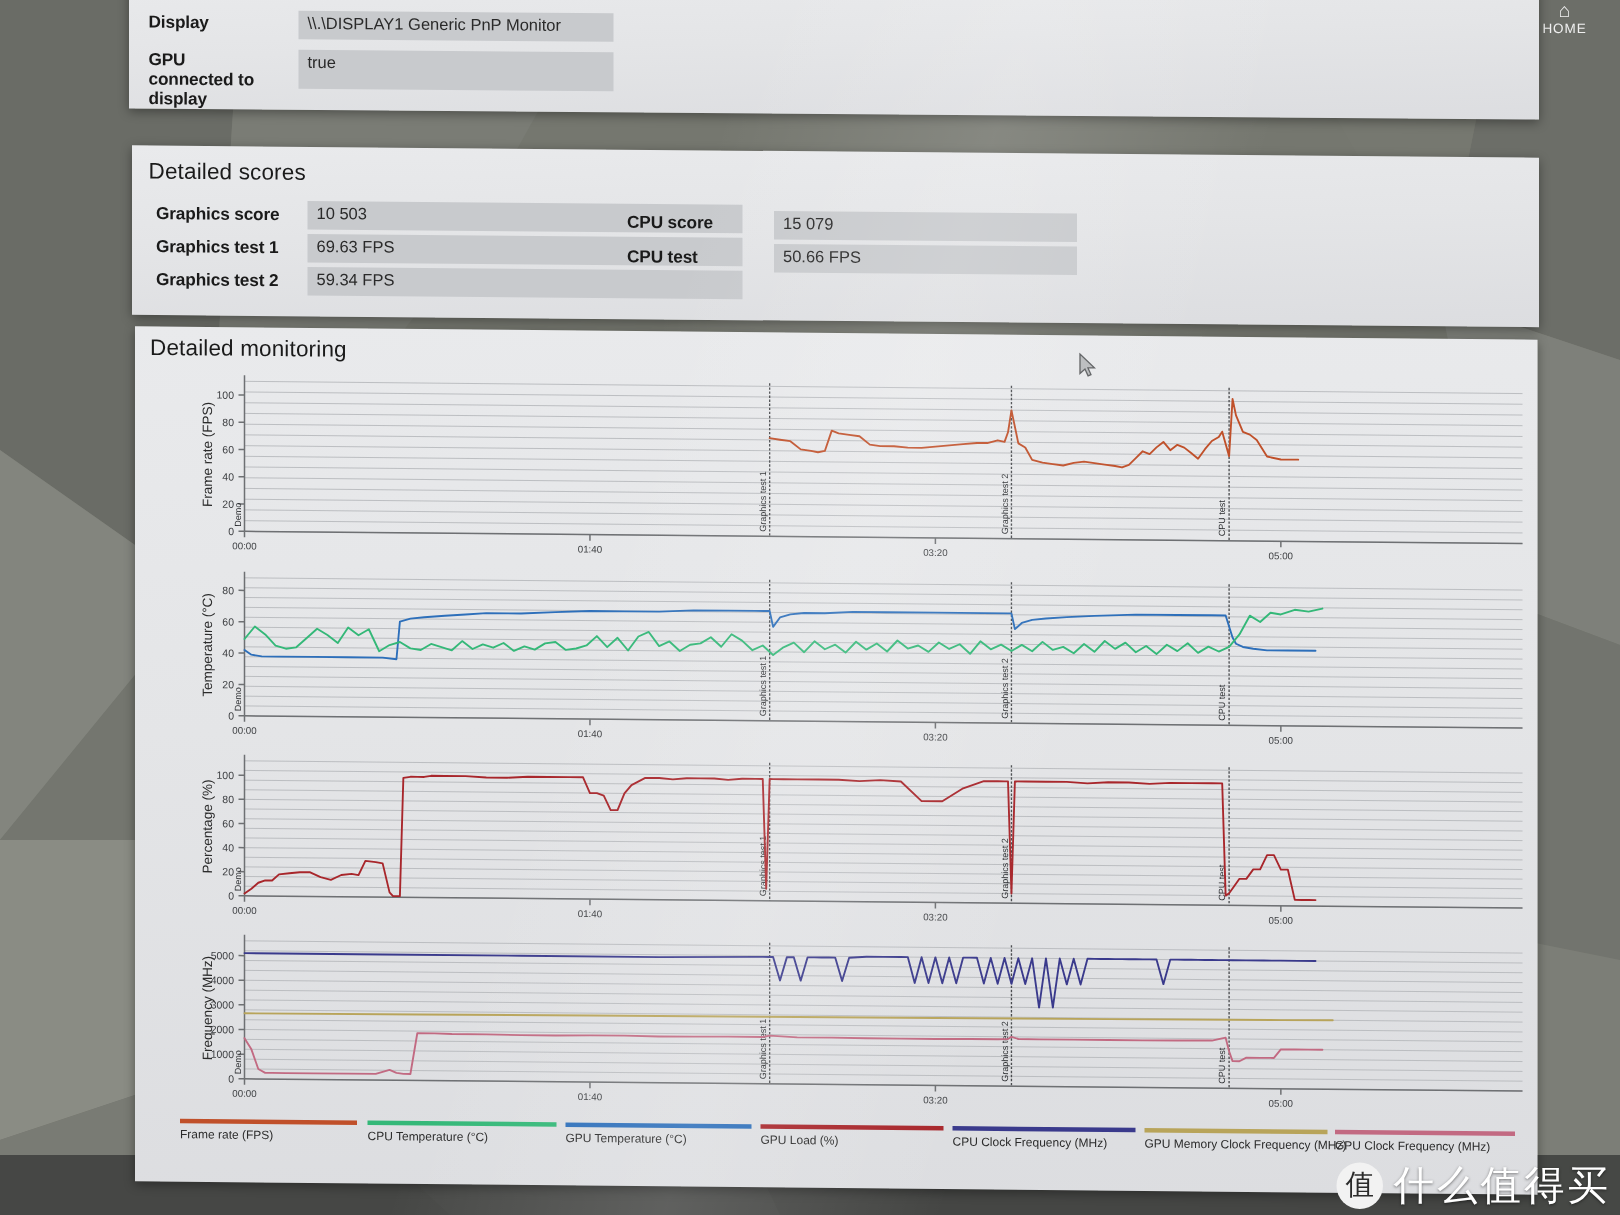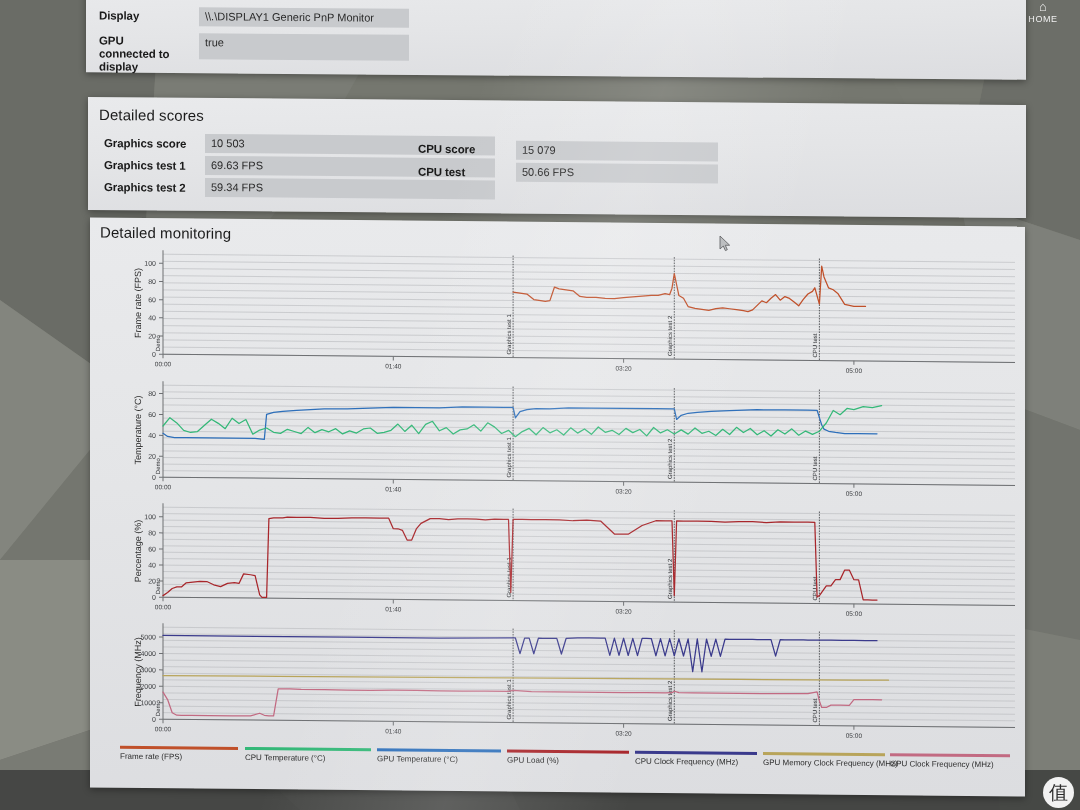--- a/index.html
+++ b/index.html
@@ -360,15 +360,16 @@
 
   <svg id="cursor" viewBox="0 0 12 17">
     <path d="M1,1 L1,14 L4.3,11 L6.4,15.6 L8.3,14.7 L6.3,10.3 L10.6,10.2 Z" fill="#b9bbbd" stroke="#5c5e60" stroke-width="0.9"></path>
   </svg>
 
   <div class="glare" style="left:0;top:0;width:1080px;height:810px;
               background:linear-gradient(107deg,rgba(255,255,255,0) 38%,rgba(255,255,255,.13) 52%,rgba(255,255,255,0) 66%);"></div>
 
   <div id="wm">
     <div class="mark">值</div>
+    <div class="wtxt">什么值得买</div>
   </div>
 
 </div>
 
 </body></html>

